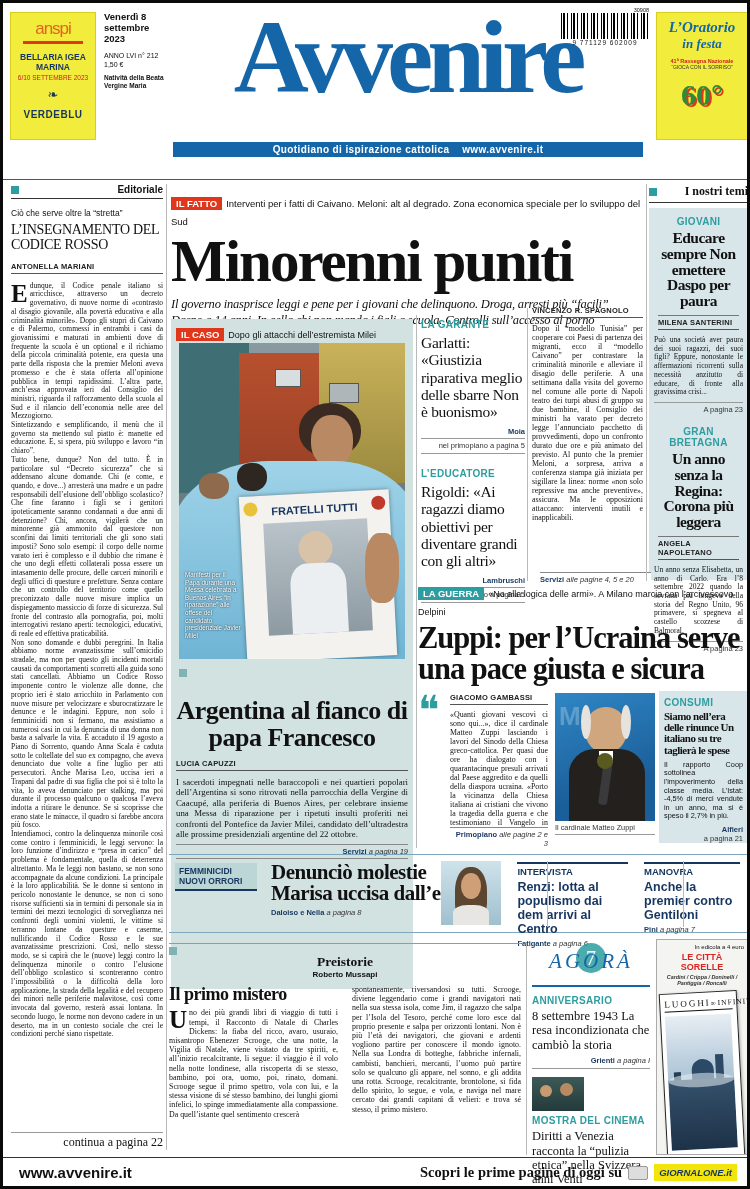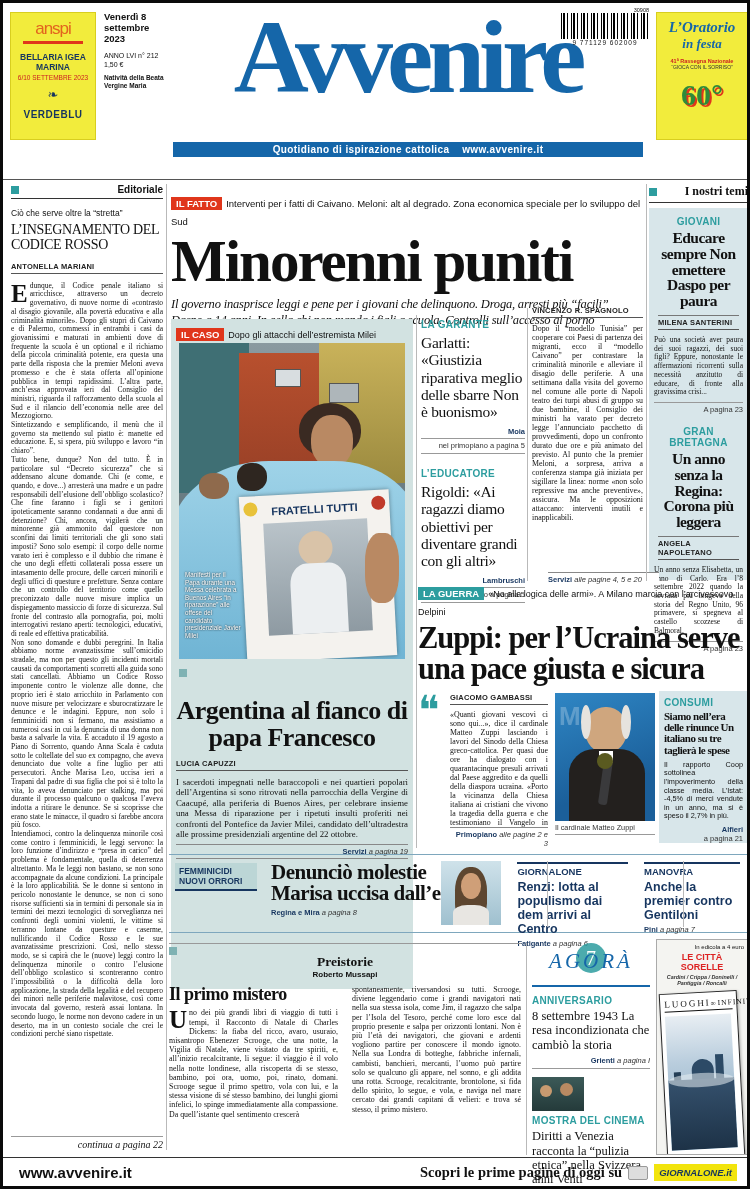--- a/index.html
+++ b/index.html
@@ -91,21 +91,21 @@
     <div class="sans" style="font-size:8.5px; margin-top:9px;">Ciò che serve oltre la “stretta”</div>
     <div class="serif" style="font-size:14px; line-height:1.1; margin-top:4px; letter-spacing:-.3px;">L’INSEGNAMENTO DEL CODICE ROSSO</div>
     <div class="byline" style="margin-top:9px;">ANTONELLA MARIANI</div>
     <div class="just small-body" style="margin-top:8px; height:822px; overflow:hidden;">
       <p class="dropcap">E dunque, il Codice penale italiano si arricchisce, attraverso un decreto governativo, di nuove norme di «contrasto al disagio giovanile, alla povertà educativa e alla criminalità minorile». Dopo gli stupri di Caivano e di Palermo, commessi in entrambi i casi da giovanissimi e maturati in ambienti dove di frequente la scuola è un optional e il richiamo della piccola criminalità potente, era questa una parte della risposta che la premier Meloni aveva promesso e che è stata offerta all’opinione pubblica in tempi rapidissimi. L’altra parte, anch’essa approvata ieri dal Consiglio dei ministri, riguarda il rafforzamento della scuola al Sud e il rilancio dell’economia nelle aree del Mezzogiorno.</p>
       <p>Sintetizzando e semplificando, il menù che il governo sta mettendo sul piatto è: manette ed educazione. E, si spera, più sviluppo e lavoro “in chiaro”.</p>
       <p>Tutto bene, dunque? Non del tutto. È in particolare sul “Decreto sicurezza” che si addensano alcune domande. Chi (e come, e quando, e dove...) arresterà una madre e un padre responsabili dell’elusione dell’obbligo scolastico? Che fine faranno i figli se i genitori ipoteticamente saranno condannati a due anni di detenzione? Chi, ancora, vigilerà che un minorenne già ammonito dal questore non sconfini dai limiti territoriali che gli sono stati imposti? Sono solo esempi: il corpo delle norme varato ieri è complesso e il dubbio che rimane è che uno degli effetti collaterali possa essere un intasamento delle procure, delle carceri minorili e degli uffici di questure e prefetture. Senza contare che un controllo del territorio come quello preconizzato dalle nuove misure implica un dispiegamento massiccio di forze di sicurezza. Sul fronte del contrasto alla pornografia, poi, molti interrogativi restano aperti: tecnologici, educativi, di reale ed effettiva praticabilità.</p>
       <p>Non sono domande e dubbi peregrini. In Italia abbiamo norme avanzatissime sull’omicidio stradale, ma non per questo gli incidenti mortali causati da comportamenti scorretti alla guida sono stati cancellati. Abbiamo un Codice Rosso imponente contro le violenze alle donne, che proprio ieri è stato arricchito in Parlamento con nuove misure per velocizzare e sburocratizzare le denunce e le indagini. Eppure, non solo i femminicidi non si fermano, ma assistiamo a numerosi casi in cui la denuncia di una donna non basta a salvarle la vita. È accaduto il 19 agosto a Piano di Sorrento, quando Anna Scala è caduta sotto le coltellate del suo ex compagno, che aveva denunciato due volte a fine luglio per atti persecutori. Anche Marisa Leo, uccisa ieri a Trapani dal padre di sua figlia che poi si è tolto la vita, lo aveva denunciato per stalking, ma poi durante il processo qualcuno o qualcosa l’aveva indotta a ritirare le denunce. Se si scoprisse che erano state le minacce, il quadro si farebbe ancora più fosco.</p>
       <p>Intendiamoci, contro la delinquenza minorile così come contro i femminicidi, le leggi servono: la loro funzione d’indirizzo e “presa in carico” del problema è fondamentale, quella di deterrenza altrettanto. Ma le leggi non bastano, se non sono accompagnate da alcune condizioni. La principale è la loro applicabilità. Se le donne si sentono in pericolo nonostante le denunce, se non ci sono risorse sufficienti sia in termini di personale sia in termini dei mezzi tecnologici di sorveglianza nei confronti degli uomini violenti, le vittime si terranno lontane da questure e caserme, nullificando il Codice Rosso e le sue avanzatissime prescrizioni. Così, nello stesso modo, se si capirà che le (nuove) leggi contro la delinquenza minorile o contro l’elusione dell’obbligo scolastico si scontreranno contro l’impossibilità o la difficoltà della loro applicazione, la strada della legalità e del recupero dei minori nelle periferie malavitose, così come invocata dal governo, resterà assai lontana. In secondo luogo, le norme non devono cadere in un deserto, ma in un contesto sociale che crei le condizioni perché siano rispettate.</p>
     </div>
-    <div class="abs" style="left:0; bottom:0; width:152px; border-top:1px solid #999; font-style:italic; font-size:10px; text-align:right; padding-top:2px; background:#fff;">continua a pagina 22</div>
+    <div class="abs" style="left:0; bottom:0; width:152px; border-top:1px solid #999; font-size:12px; text-align:right; padding-top:2px; background:#fff;">continua a pagina 22</div>
   </div>
   <div class="vline" style="left:163px; top:181px; height:966px;"></div>
 
   <div class="abs" style="left:168px; top:190px; width:472px;">
     <div>
       <span class="redbox">IL FATTO</span>
       <span class="strap">Interventi per i fatti di Caivano. Meloni: alt al degrado. Zona economica speciale per lo sviluppo del Sud</span>
     </div>
     <div class="serif headline-serif" style="font-size:59px; letter-spacing:-2px; margin-top:2px;">Minorenni puniti</div>
     <div class="serif" style="font-style:italic; font-size:12.5px; line-height:1.25; margin-top:6px; letter-spacing:-.2px;">Il governo inasprisce leggi e pene per i giovani che delinquono. Droga, arresti più “facili” Daspo a 14 anni. In cella chi non manda i figli a scuola. Controlli sull’accesso al porno</div>
@@ -184,21 +184,21 @@
     <div class="tlabel">L’EDUCATORE</div>
     <div class="serif" style="font-size:15.5px; line-height:1.12; margin-top:4px; letter-spacing:-.3px;">Rigoldi: «Ai ragazzi diamo obiettivi per diventare grandi con gli altri»</div>
     <div class="ref" style="margin-top:6px;"><b>Lambruschi</b></div>
     <div class="ref" style="border-top:1px solid #999; margin-top:2px; padding-top:2px; border-bottom:1px solid #999; padding-bottom:3px;">nel primopiano a pagina 5</div>
   </div>
   <div class="vline" style="left:524px; top:305px; height:273px;"></div>
 
   <div class="abs" style="left:529px; top:303px; width:111px; height:278px;">
     <div class="byline">VINCENZO R. SPAGNOLO</div>
     <div class="just serif" style="font-size:7.9px; line-height:9px; margin-top:6px; height:236px; overflow:hidden;">Dopo il “modello Tunisia” per cooperare coi Paesi di partenza dei migranti, ecco il “modello Caivano” per contrastare la criminalità minorile e alleviare il disagio delle periferie. A una settimana dalla visita del governo nel comune alle porte di Napoli teatro dei turpi abusi di gruppo su due bambine, il Consiglio dei ministri ha varato per decreto legge l’annunciato pacchetto di provvedimenti, dopo un confronto durato due ore e più animato del previsto. Al punto che la premier Meloni, a sorpresa, arriva a conferenza stampa già iniziata per sigillare la linea: norme «non solo repressive ma anche preventive», assicura. Ma le opposizioni attaccano: interventi inutili e inapplicabili.</div>
-    <div class="ref abs" style="left:16px; bottom:0; width:111px; border-top:1px solid #888; padding-top:2px; background:#fff; text-align:left;">
+    <div class="ref abs" style="left:8px; bottom:0; width:111px; border-top:1px solid #888; padding-top:2px; background:#fff; text-align:left;">
       <b>Servizi</b> <span style="font-style:italic;">alle pagine 4, 5 e 20</span>
     </div>
   </div>
   <div class="vline" style="left:643px; top:181px; height:397px;"></div>
 
   <div class="abs" style="left:415px; top:580px; width:330px;">
     <div>
       <span class="tealbox">LA GUERRA</span>
       <span class="strap" style="font-size:9px;">«No alla logica delle armi». A Milano marcia con l’arcivescovo Delpini</span>
     </div>
@@ -235,31 +235,31 @@
   </div>
 
   <div class="abs" style="left:166px; top:851px; width:579px; height:79px; border-top:1px solid #7ea7bd; border-bottom:1px solid #7ea7bd; display:flex;">
     <div style="width:368px; position:relative; padding:7px 6px;">
       <div style="position:absolute; left:6px; top:8px; width:82px; background:#bcd6d6; padding:3px 4px; border-bottom:2px solid #16355f;">
         <div class="nlabel" style="font-size:8.5px;">FEMMINICIDI</div>
         <div class="nlabel" style="font-size:8.5px;">NUOVI ORRORI</div>
       </div>
       <div class="serif headline-serif" style="margin-left:96px; width:196px; font-size:21px;">Denunciò molestie Marisa uccisa dall’ex</div>
       <div class="ref" style="margin-left:96px; text-align:left; margin-top:3px;">
-        <b>Regina e Mira</b> <span style="font-style:italic;">a pagina 8</span>
+        <b>Daloiso e Nella</b> <span style="font-style:italic;">a pagina 8</span>
       </div>
       <div style="position:absolute; right:8px; top:6px; width:60px; height:64px; overflow:hidden; background:linear-gradient(180deg,#cfe2ea,#9fc0cf);">
         <div class="abs" style="left:14px; top:6px; width:32px; height:52px; border-radius:45% 45% 30% 30%; background:#5d4630;"></div>
         <div class="abs" style="left:20px; top:12px; width:20px; height:26px; border-radius:48%; background:#cf9f78;"></div>
         <div class="abs" style="left:12px; top:44px; width:36px; height:20px; border-radius:40% 40% 0 0; background:#e8e6e2;"></div>
       </div>
     </div>
     <div class="vline" style="left:378px; top:6px; height:66px;"></div>
     <div style="width:136px; padding:7px 8px;">
-      <div class="nlabel" style="border-top:2px solid #16355f; padding-top:2px;">GIORNALONE</div>
+      <div class="nlabel" style="border-top:2px solid #16355f; padding-top:2px;">INTERVISTA</div>
       <div class="navy-head" style="font-size:12.5px; line-height:1.12; margin-top:3px;">Renzi: lotta al populismo dai dem arrivi al Centro</div>
       <div class="ref" style="text-align:left; margin-top:3px;">
         <b>Fatigante</b> <span style="font-style:italic;">a pagina 6</span>
       </div>
     </div>
     <div class="vline" style="left:514px; top:6px; height:66px;"></div>
     <div style="width:120px; padding:7px 8px;">
       <div class="nlabel" style="border-top:2px solid #16355f; padding-top:2px;">MANOVRA</div>
       <div class="navy-head" style="font-size:12.5px; line-height:1.12; margin-top:3px;">Anche la premier contro Gentiloni</div>
       <div class="ref" style="text-align:left; margin-top:3px;">

